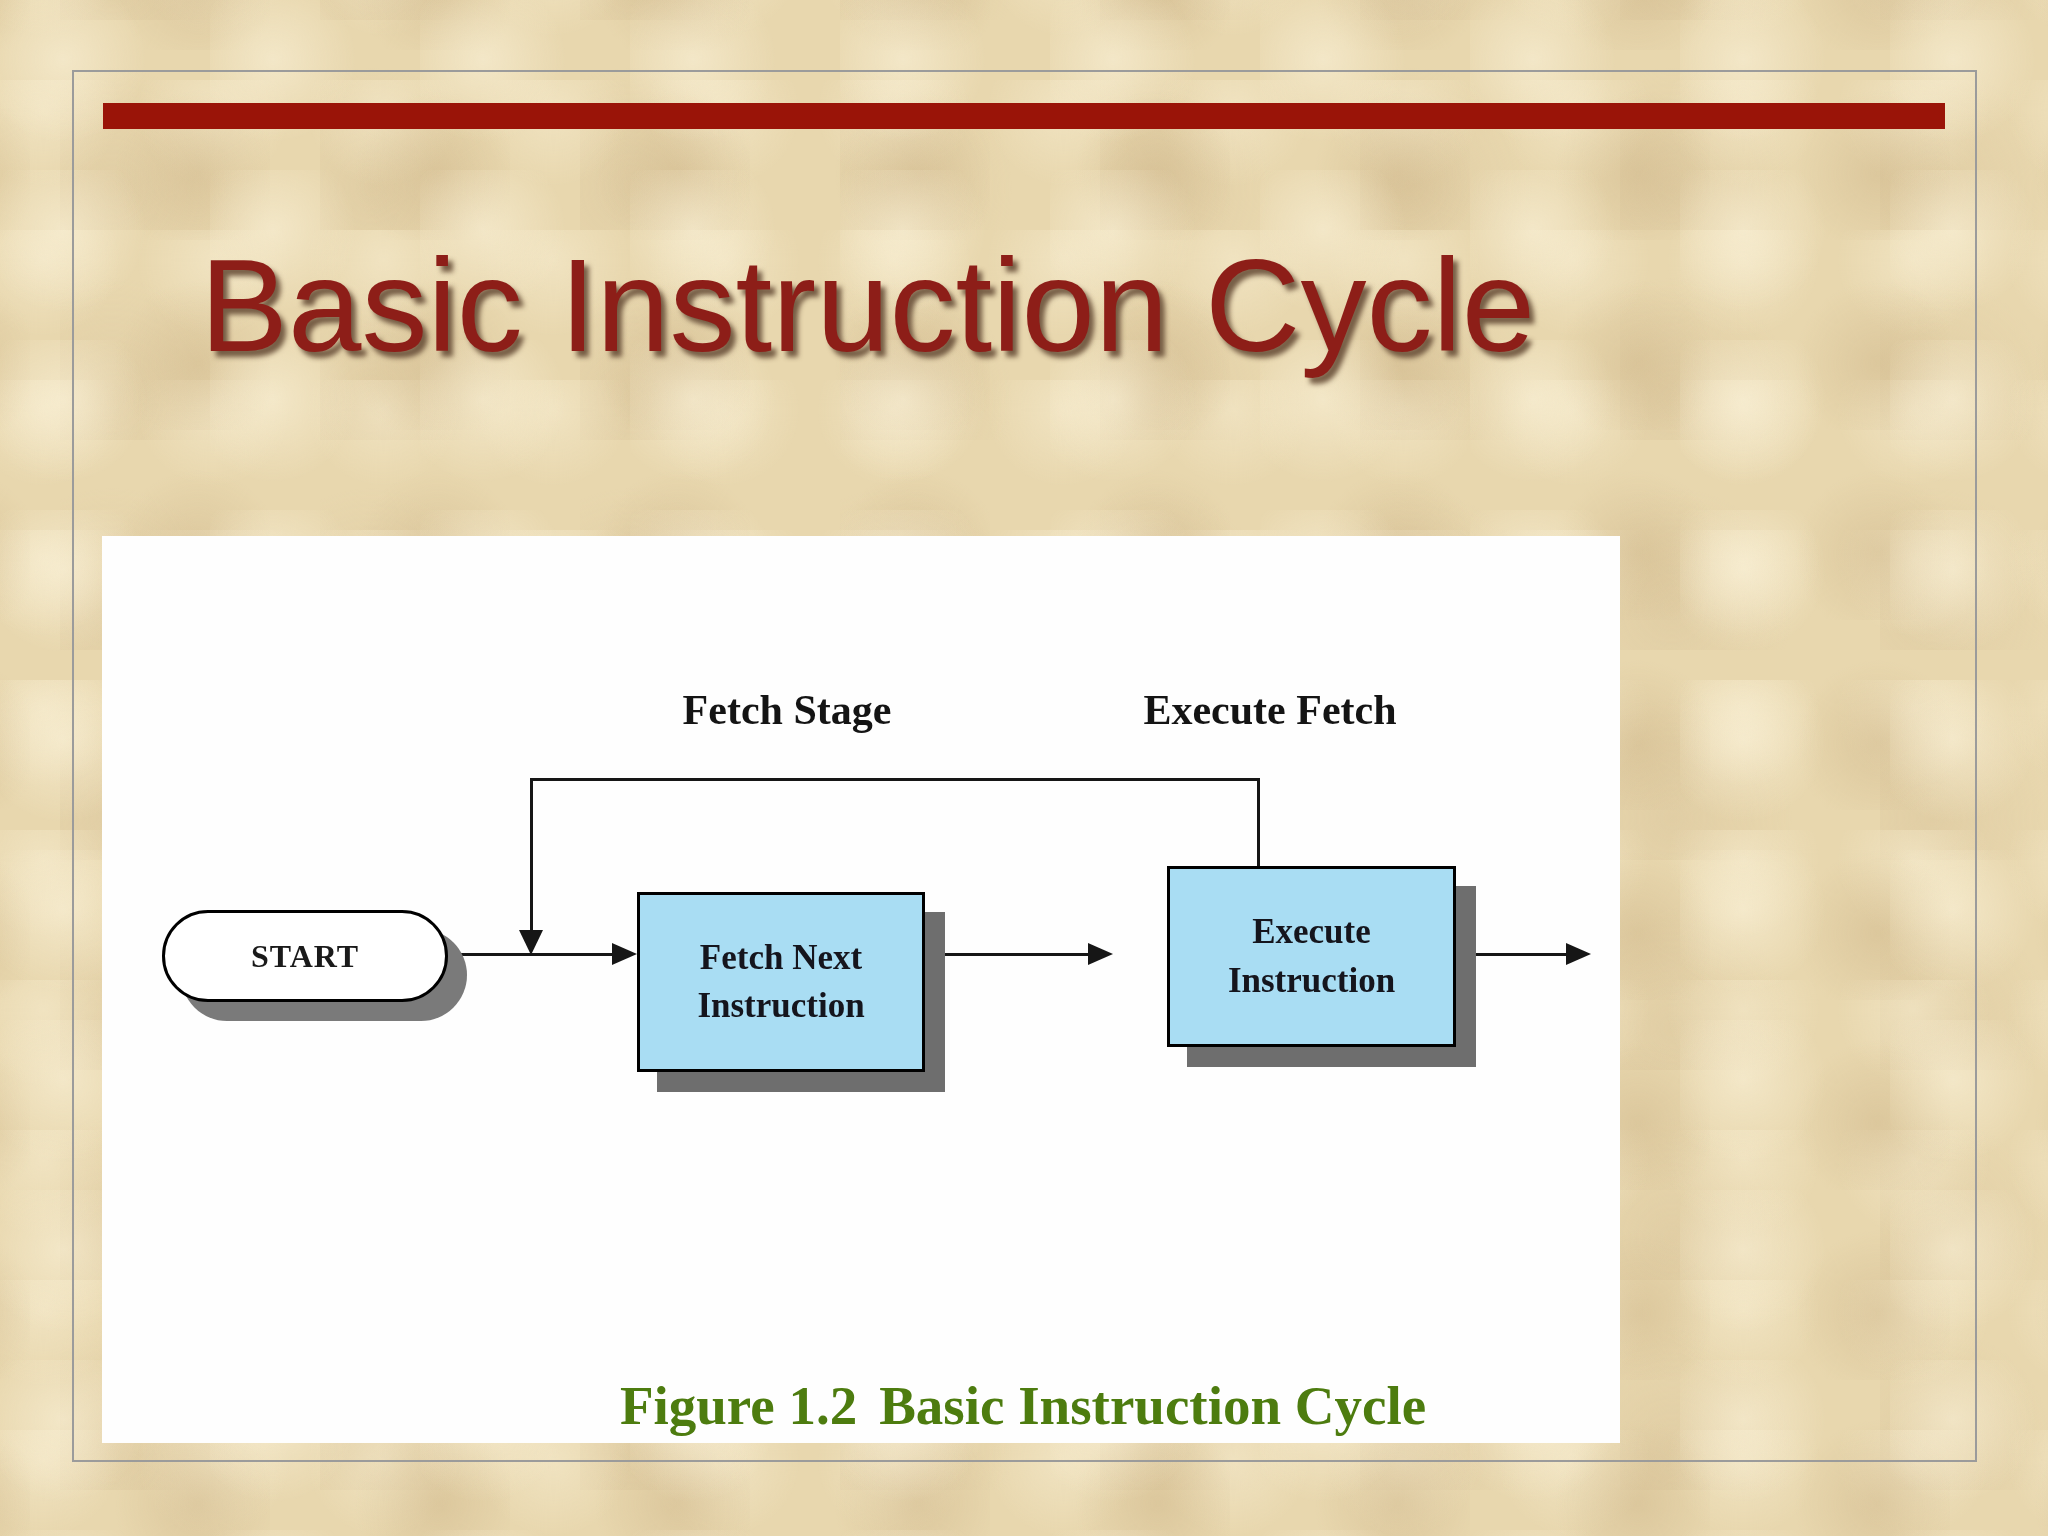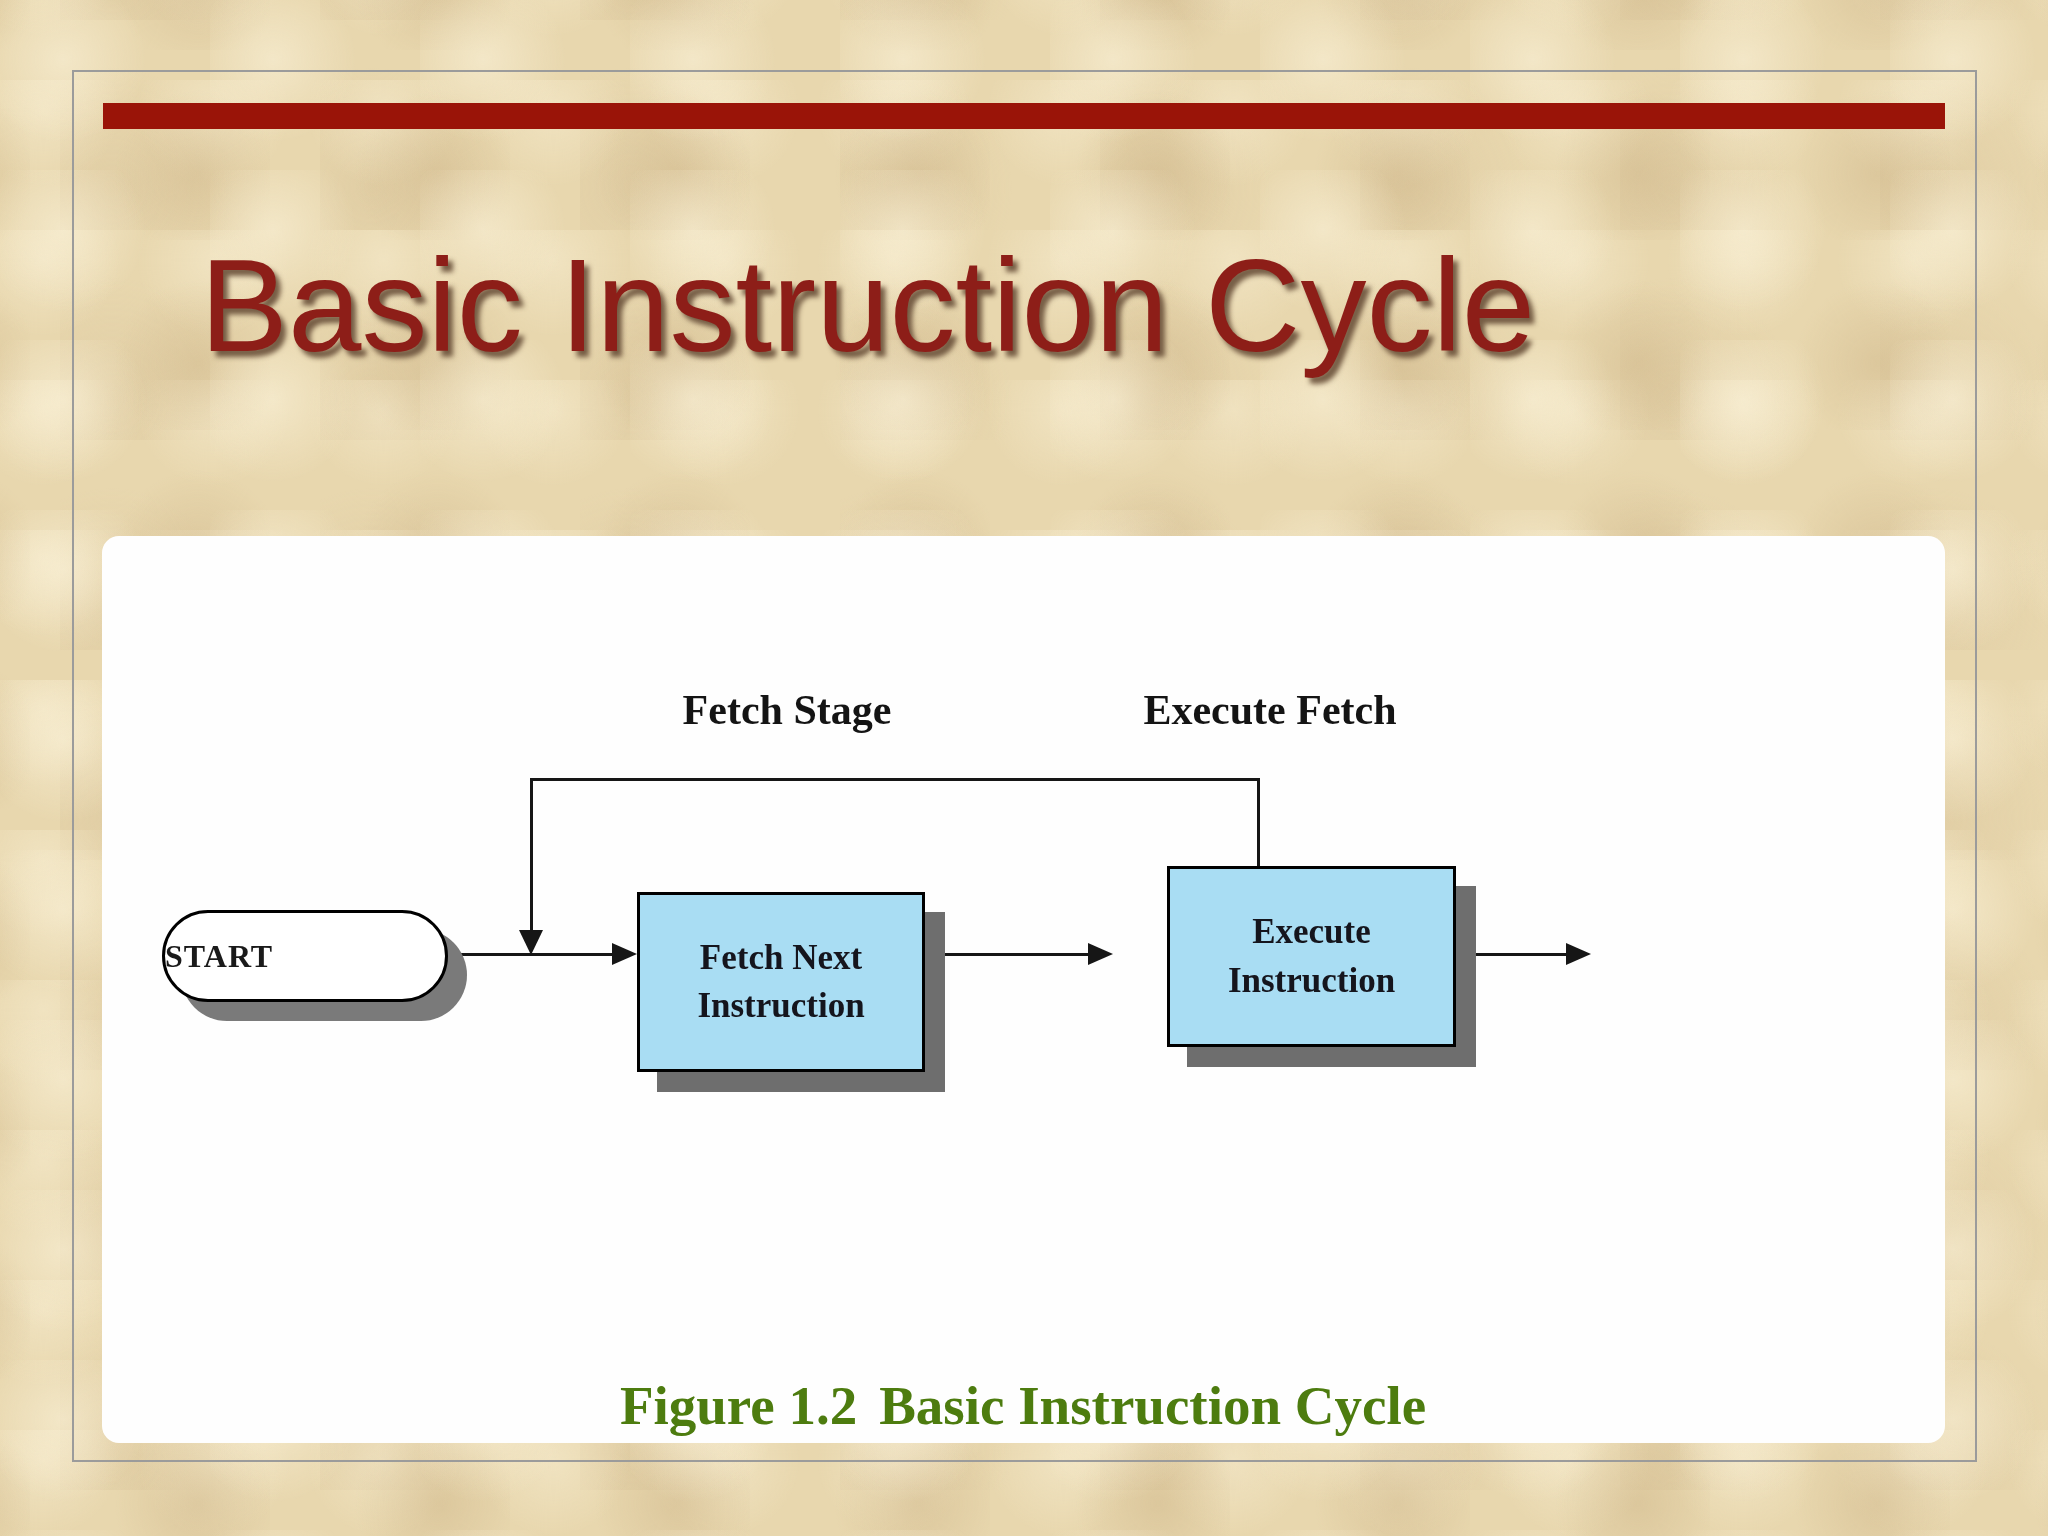--- a/index.html
+++ b/index.html
@@ -23,35 +23,34 @@
     background:#9a1408;
   }
   .slide-title{
     position:absolute;left:200px;top:230px;
     font-family:"Liberation Sans", sans-serif;
     font-size:132px;line-height:1.15;white-space:nowrap;
     color:#8d1e18;
     text-shadow:5px 6px 5px rgba(105,80,58,.9);
   }
   .panel{
-    position:absolute;left:102px;top:536px;width:1843px;height:907px;
+    position:absolute;left:102px;top:536px;width:1518px;height:907px;
     background:#fefefe;
-    border-radius:17px;
   }
   .stage-label{
     position:absolute;top:150px;transform:translateX(-50%);
     font-size:42px;font-weight:bold;color:#141414;white-space:nowrap;
   }
   .stage-label.fetch{left:685px;}
   .stage-label.execute{left:1168px;}
 
   .terminator{
     position:absolute;width:286px;height:92px;border:3px solid #000;
     border-radius:48px;background:#fff;box-sizing:border-box;
-    display:flex;align-items:center;
+    display:flex;align-items:center;justify-content:center;
     font-size:32px;font-weight:bold;color:#1a1a1a;letter-spacing:1px;
     box-shadow:19px 19px 0 0 #7a7a7a;
   }
   .terminator.start{left:60px;top:374px;}
   .terminator.halt{left:1490px;top:373px;height:91px;width:285px;}
 
   .process{
     position:absolute;width:288px;height:180px;border:3px solid #000;
     background:#a9ddf3;box-sizing:border-box;
     display:flex;flex-direction:column;align-items:center;justify-content:center;

